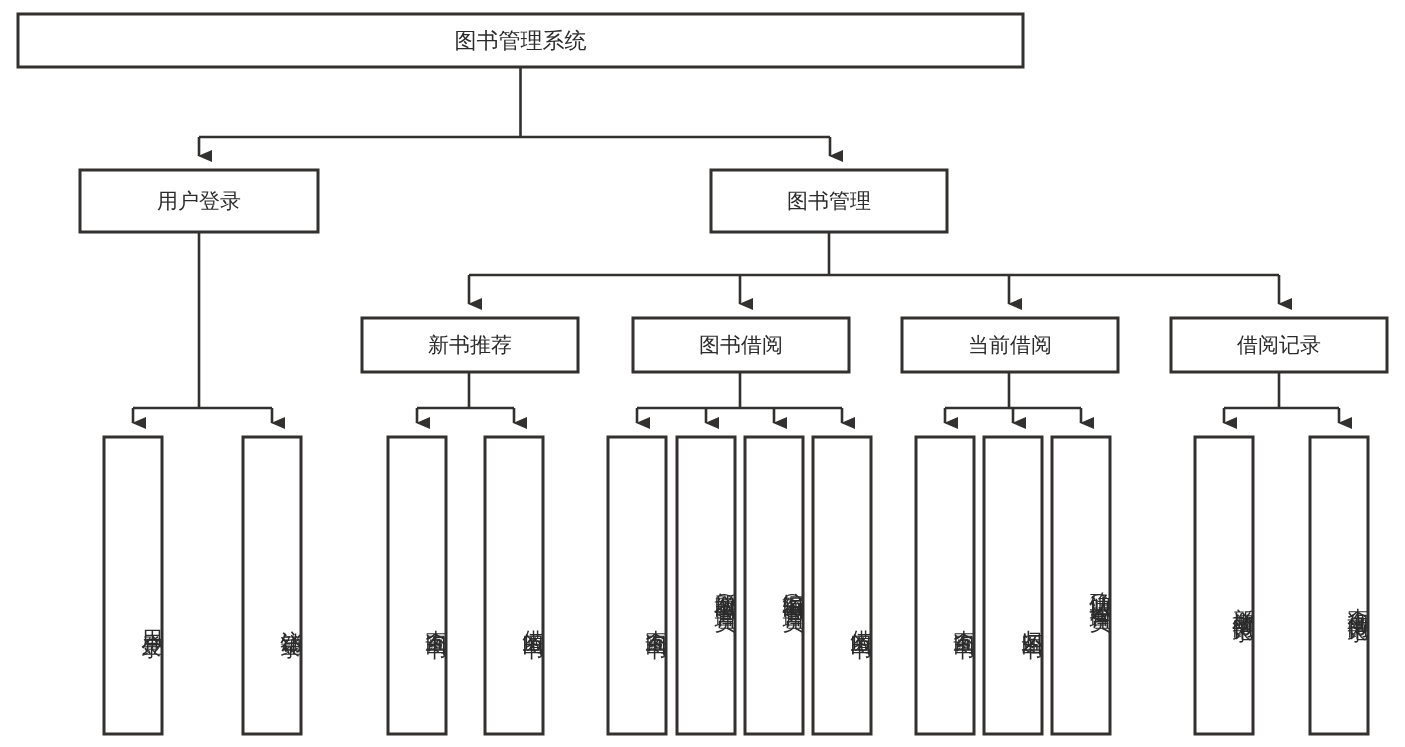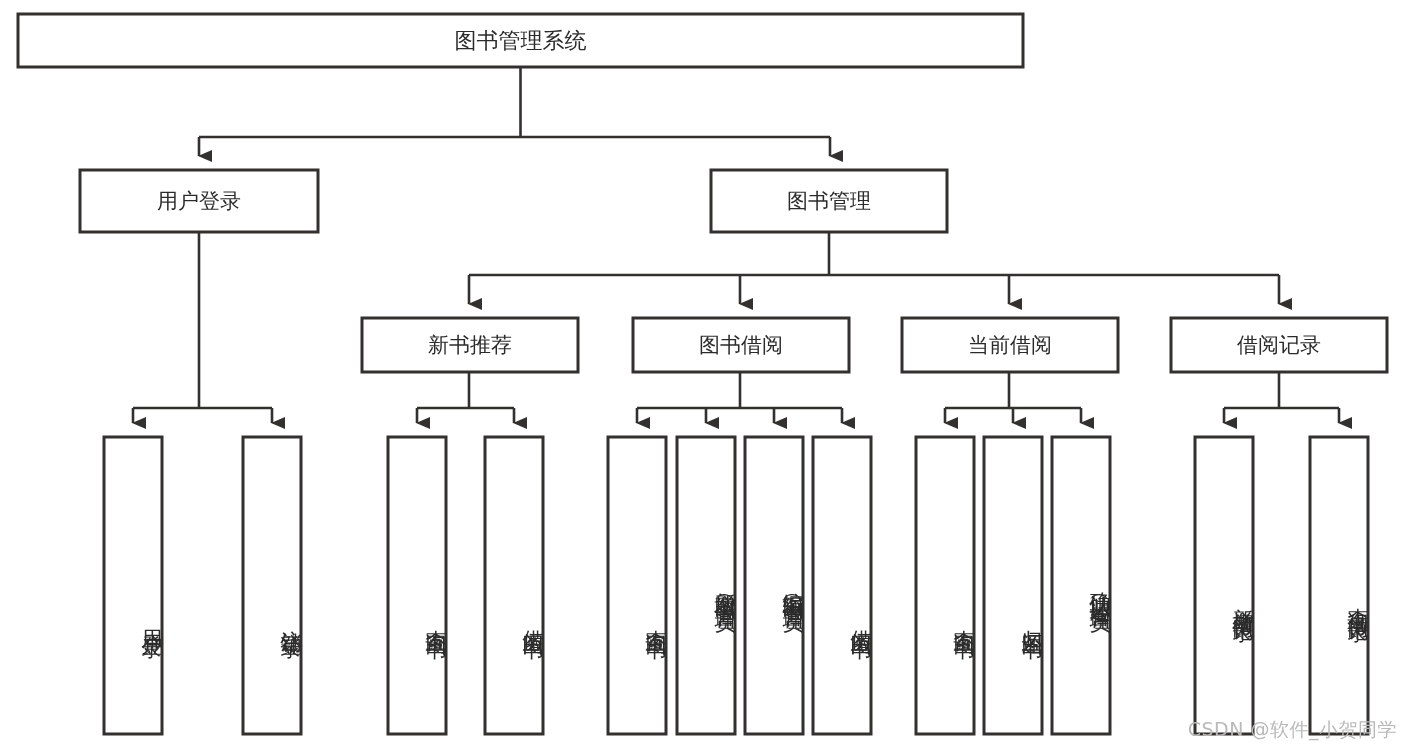--- a/index.html
+++ b/index.html
@@ -186,14 +186,13 @@
   <div class="vlabel" style="left:608px; top:508px; width:58px; height:222px;">查询图书</div>
   <div class="vlabel" style="left:677px; top:447px; width:58px; height:283px;">新增图书（管理员）</div>
   <div class="vlabel" style="left:745px; top:447px; width:58px; height:283px;">编辑图书（管理员）</div>
   <div class="vlabel" style="left:813px; top:508px; width:58px; height:222px;">借阅图书</div>
   <div class="vlabel" style="left:916px; top:508px; width:58px; height:222px;">查询图书</div>
   <div class="vlabel" style="left:984px; top:508px; width:58px; height:222px;">归还图书</div>
   <div class="vlabel" style="left:1052px; top:447px; width:58px; height:283px;">确认归还（管理员）</div>
   <div class="vlabel" style="left:1195px; top:470px; width:58px; height:260px;">新增借阅记录</div>
   <div class="vlabel" style="left:1310px; top:470px; width:58px; height:260px;">查询借阅记录</div>
 
-  <div class="watermark">CSDN @软件_小贺同学</div>
 </div>
 
 </body></html>

